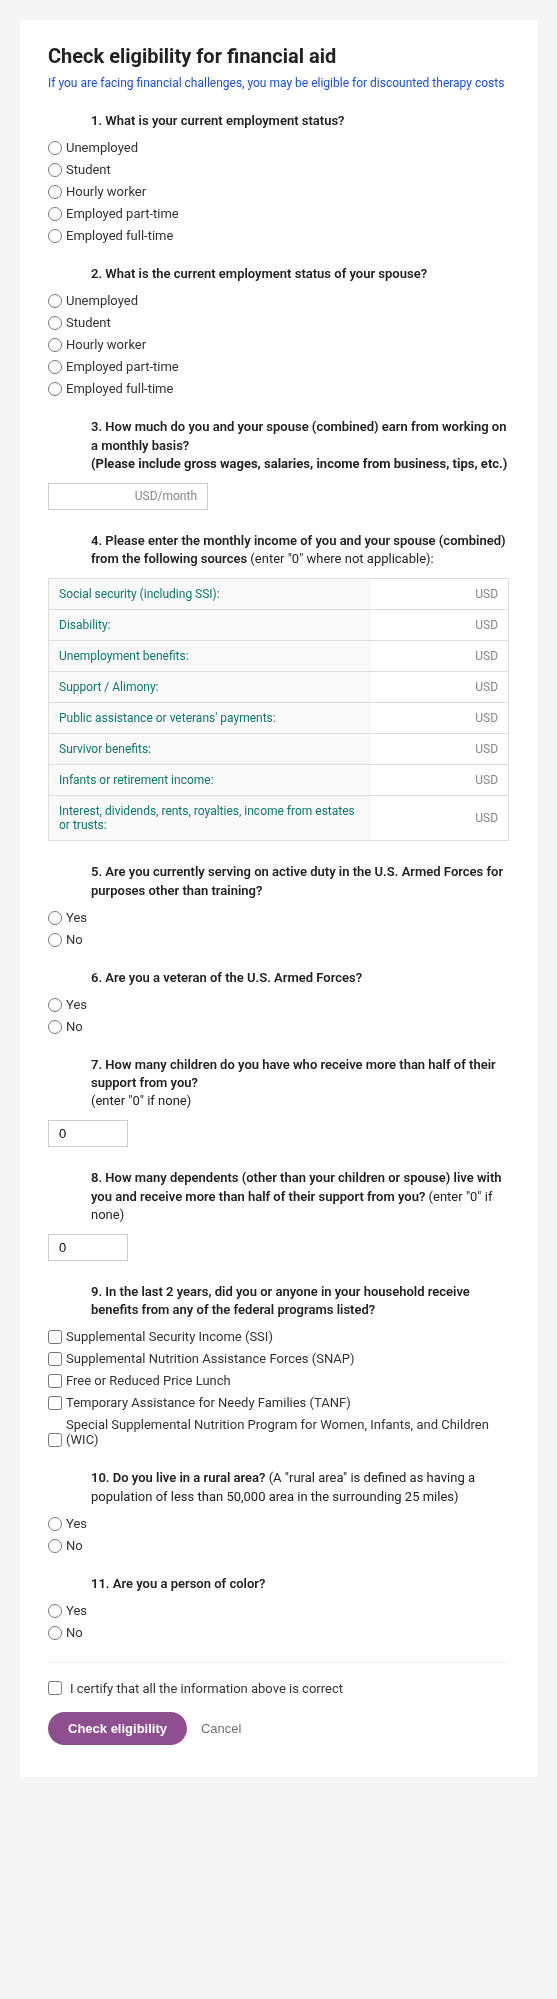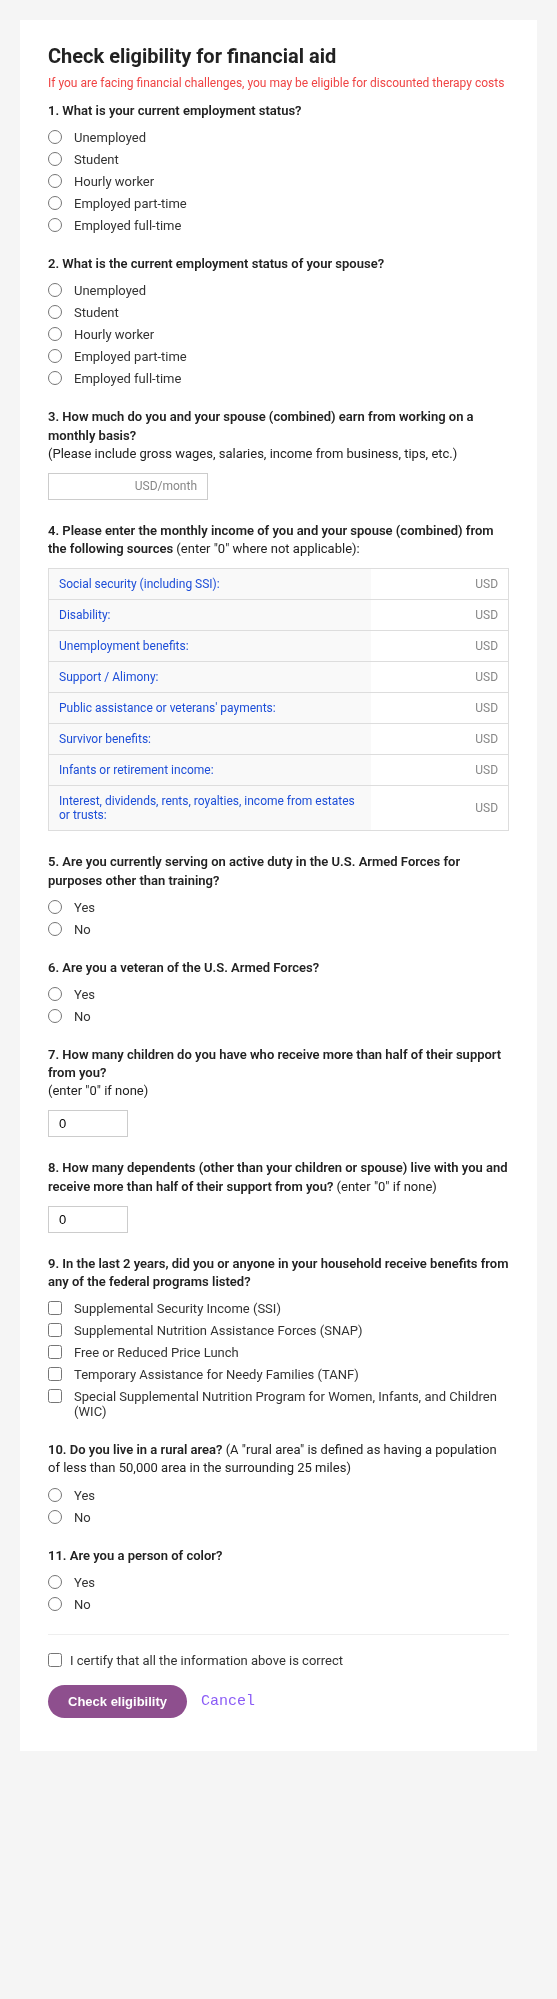--- a/index.html
+++ b/index.html
@@ -17,38 +17,39 @@
       padding: 24px 28px 32px;
     }
     h1 {
       font-size: 20px;
       font-weight: 700;
       color: #222;
       margin-bottom: 8px;
     }
     .subtitle {
       font-size: 12px;
-      color: #ef4444;
-      margin-bottom: 12px;
+      color: #1d4ed8;
+      margin-bottom: 22px;
     }
     .question-block {
       margin-bottom: 22px;
     }
     .question-label {
       font-size: 13px;
       font-weight: 600;
       color: #222;
       margin-bottom: 10px;
       line-height: 1.4;
+      margin-left: 43px;
     }
     .radio-option, .checkbox-option {
       display: flex;
-      align-items: flex-start;
+      align-items: flex-end;
       margin-bottom: 7px;
-      gap: 12px;
+      gap: 4px;
       font-size: 13px;
       color: #333;
     }
     .radio-option input[type="radio"],
     .checkbox-option input[type="checkbox"] {
       width: 14px;
       height: 14px;
       accent-color: #888;
       flex-shrink: 0;
       cursor: pointer;
@@ -61,21 +62,21 @@
     }
     .income-table tr {
       border-bottom: 1px solid #ddd;
     }
     .income-table tr:last-child {
       border-bottom: none;
     }
     .income-table td {
       padding: 8px 10px;
       font-size: 12px;
-      color: #1d4ed8;
+      color: #0f766e;
     }
     .income-table td:first-child {
       background: #f9f9f9;
       width: 70%;
     }
     .income-table td:last-child {
       background: #fff;
       width: 30%;
       text-align: right;
       color: #888;
@@ -145,26 +146,25 @@
       border: none;
       border-radius: 20px;
       padding: 9px 20px;
       font-size: 13px;
       font-weight: 600;
       cursor: pointer;
       margin-right: 10px;
     }
     .btn-cancel {
       background: transparent;
-      color: #8b5cf6;
+      color: #737373;
       border: none;
-      font-size: 15px;
+      font-size: 13px;
       cursor: pointer;
       padding: 9px 4px;
-      font-family: Liberation Mono, monospace;
     }
     .actions-row {
       display: flex;
       align-items: center;
       margin-top: 8px;
     }
     .divider {
       border: none;
       border-top: 1px solid #eee;
       margin: 4px 0 18px;
@@ -222,21 +222,21 @@
     </div>
     <div class="radio-option">
       <input type="radio" name="q2" style="">
       <label>Employed full-time</label>
     </div>
   </div>
 
   <div class="question-block">
     <div class="question-label">
       <span>3. How much do you and your spouse (combined) earn from working on a monthly basis?</span><br>
-      <span style="font-weight:400;">(Please include gross wages, salaries, income from business, tips, etc.)</span>
+      <span style="font-weight:700;">(Please include gross wages, salaries, income from business, tips, etc.)</span>
     </div>
     <div class="monthly-input-wrapper">
       <input type="text" style="">
       <span class="unit">USD/month</span>
     </div>
   </div>
 
   <div class="question-block">
     <div class="question-label">
       <span>4. Please enter the monthly income of you and your spouse (combined) from the following sources</span>

